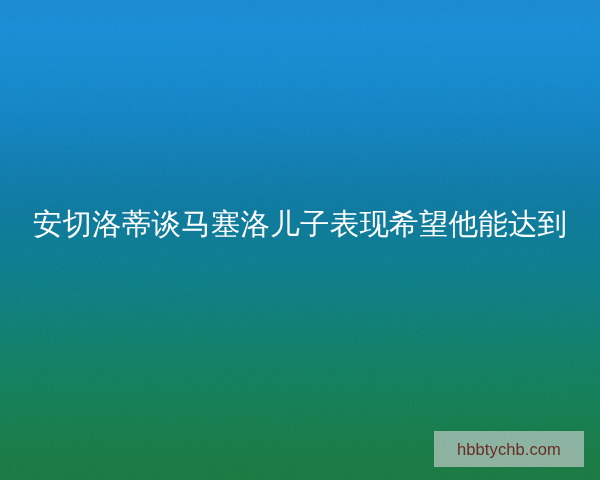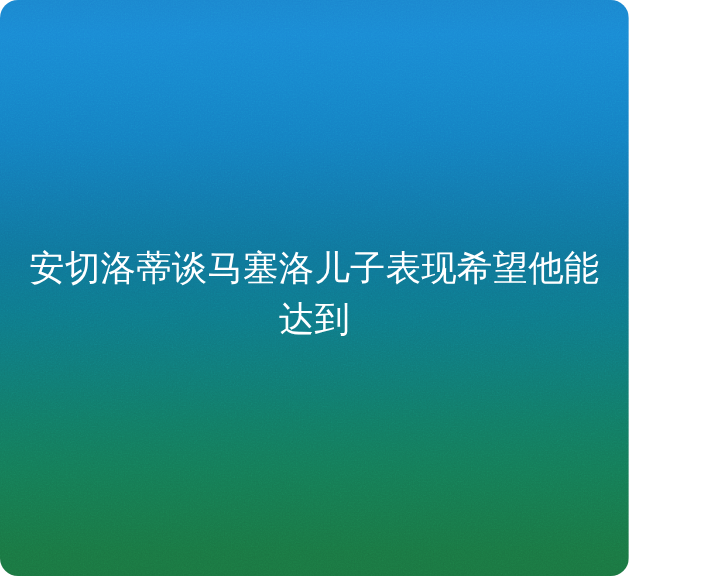--- a/index.html
+++ b/index.html
@@ -6,24 +6,23 @@
     margin: 0;
     padding: 0;
     background: #ffffff;
   }
   body {
     font-family: "Liberation Sans", "DejaVu Sans", sans-serif;
   }
 
   #stage {
     position: relative;
-    width: 524px;
+    width: 600px;
     height: 480px;
     overflow: hidden;
-    border-radius: 15px;
   }
 
   
   #bg-gradient {
     position: absolute;
     inset: 0;
     background: linear-gradient(
       180deg,
       #1b86cf   0%,
       #1a8ad4   6%,
@@ -100,14 +99,17 @@
         <feColorMatrix type="saturate" values="0" in="noise"></feColorMatrix>
       </filter>
     </defs>
     <rect width="600" height="480" filter="url(#grainFilter)"></rect>
   </svg>
 
   <div id="headline">
     <div>安切洛蒂谈马塞洛儿子表现希望他能达到</div>
   </div>
 
+  <div id="watermark">
+    <span id="watermark-text">hbbtychb.com</span>
+  </div>
 
 </div>
 
 </body></html>

